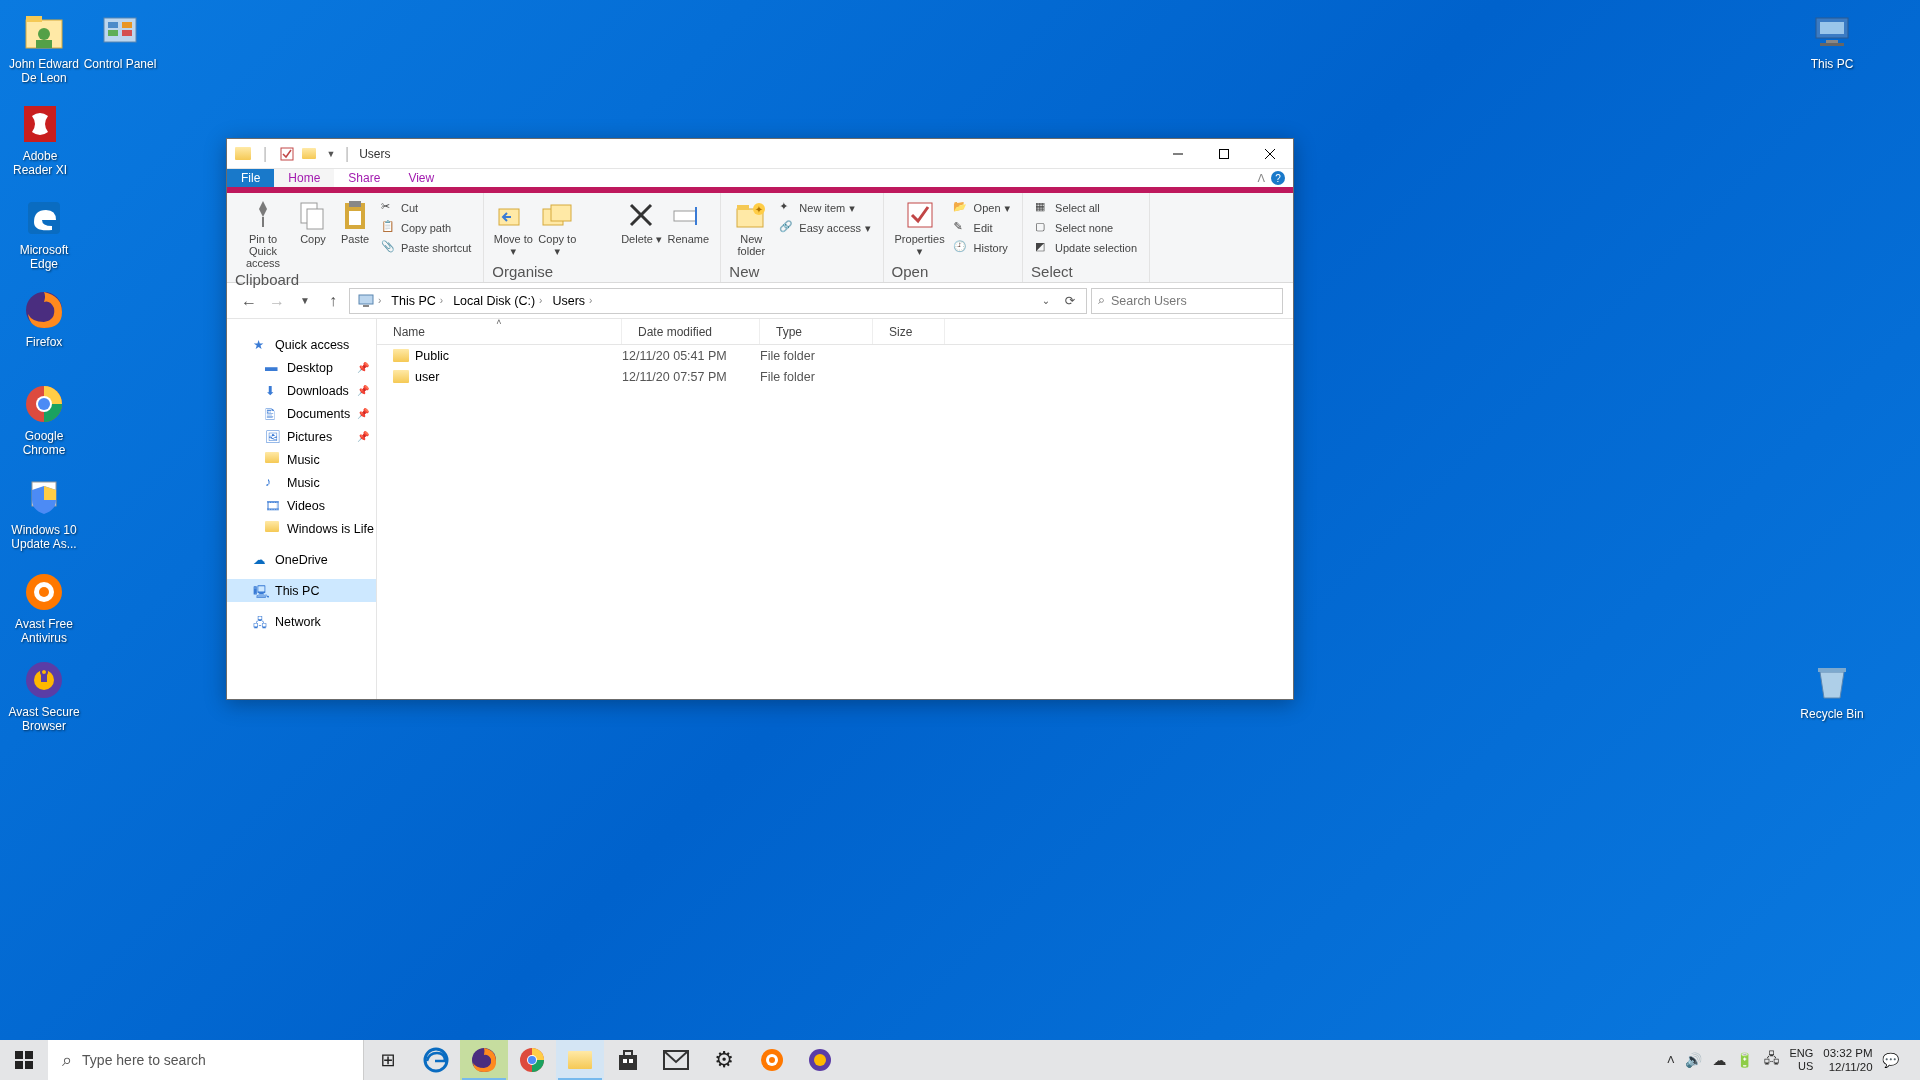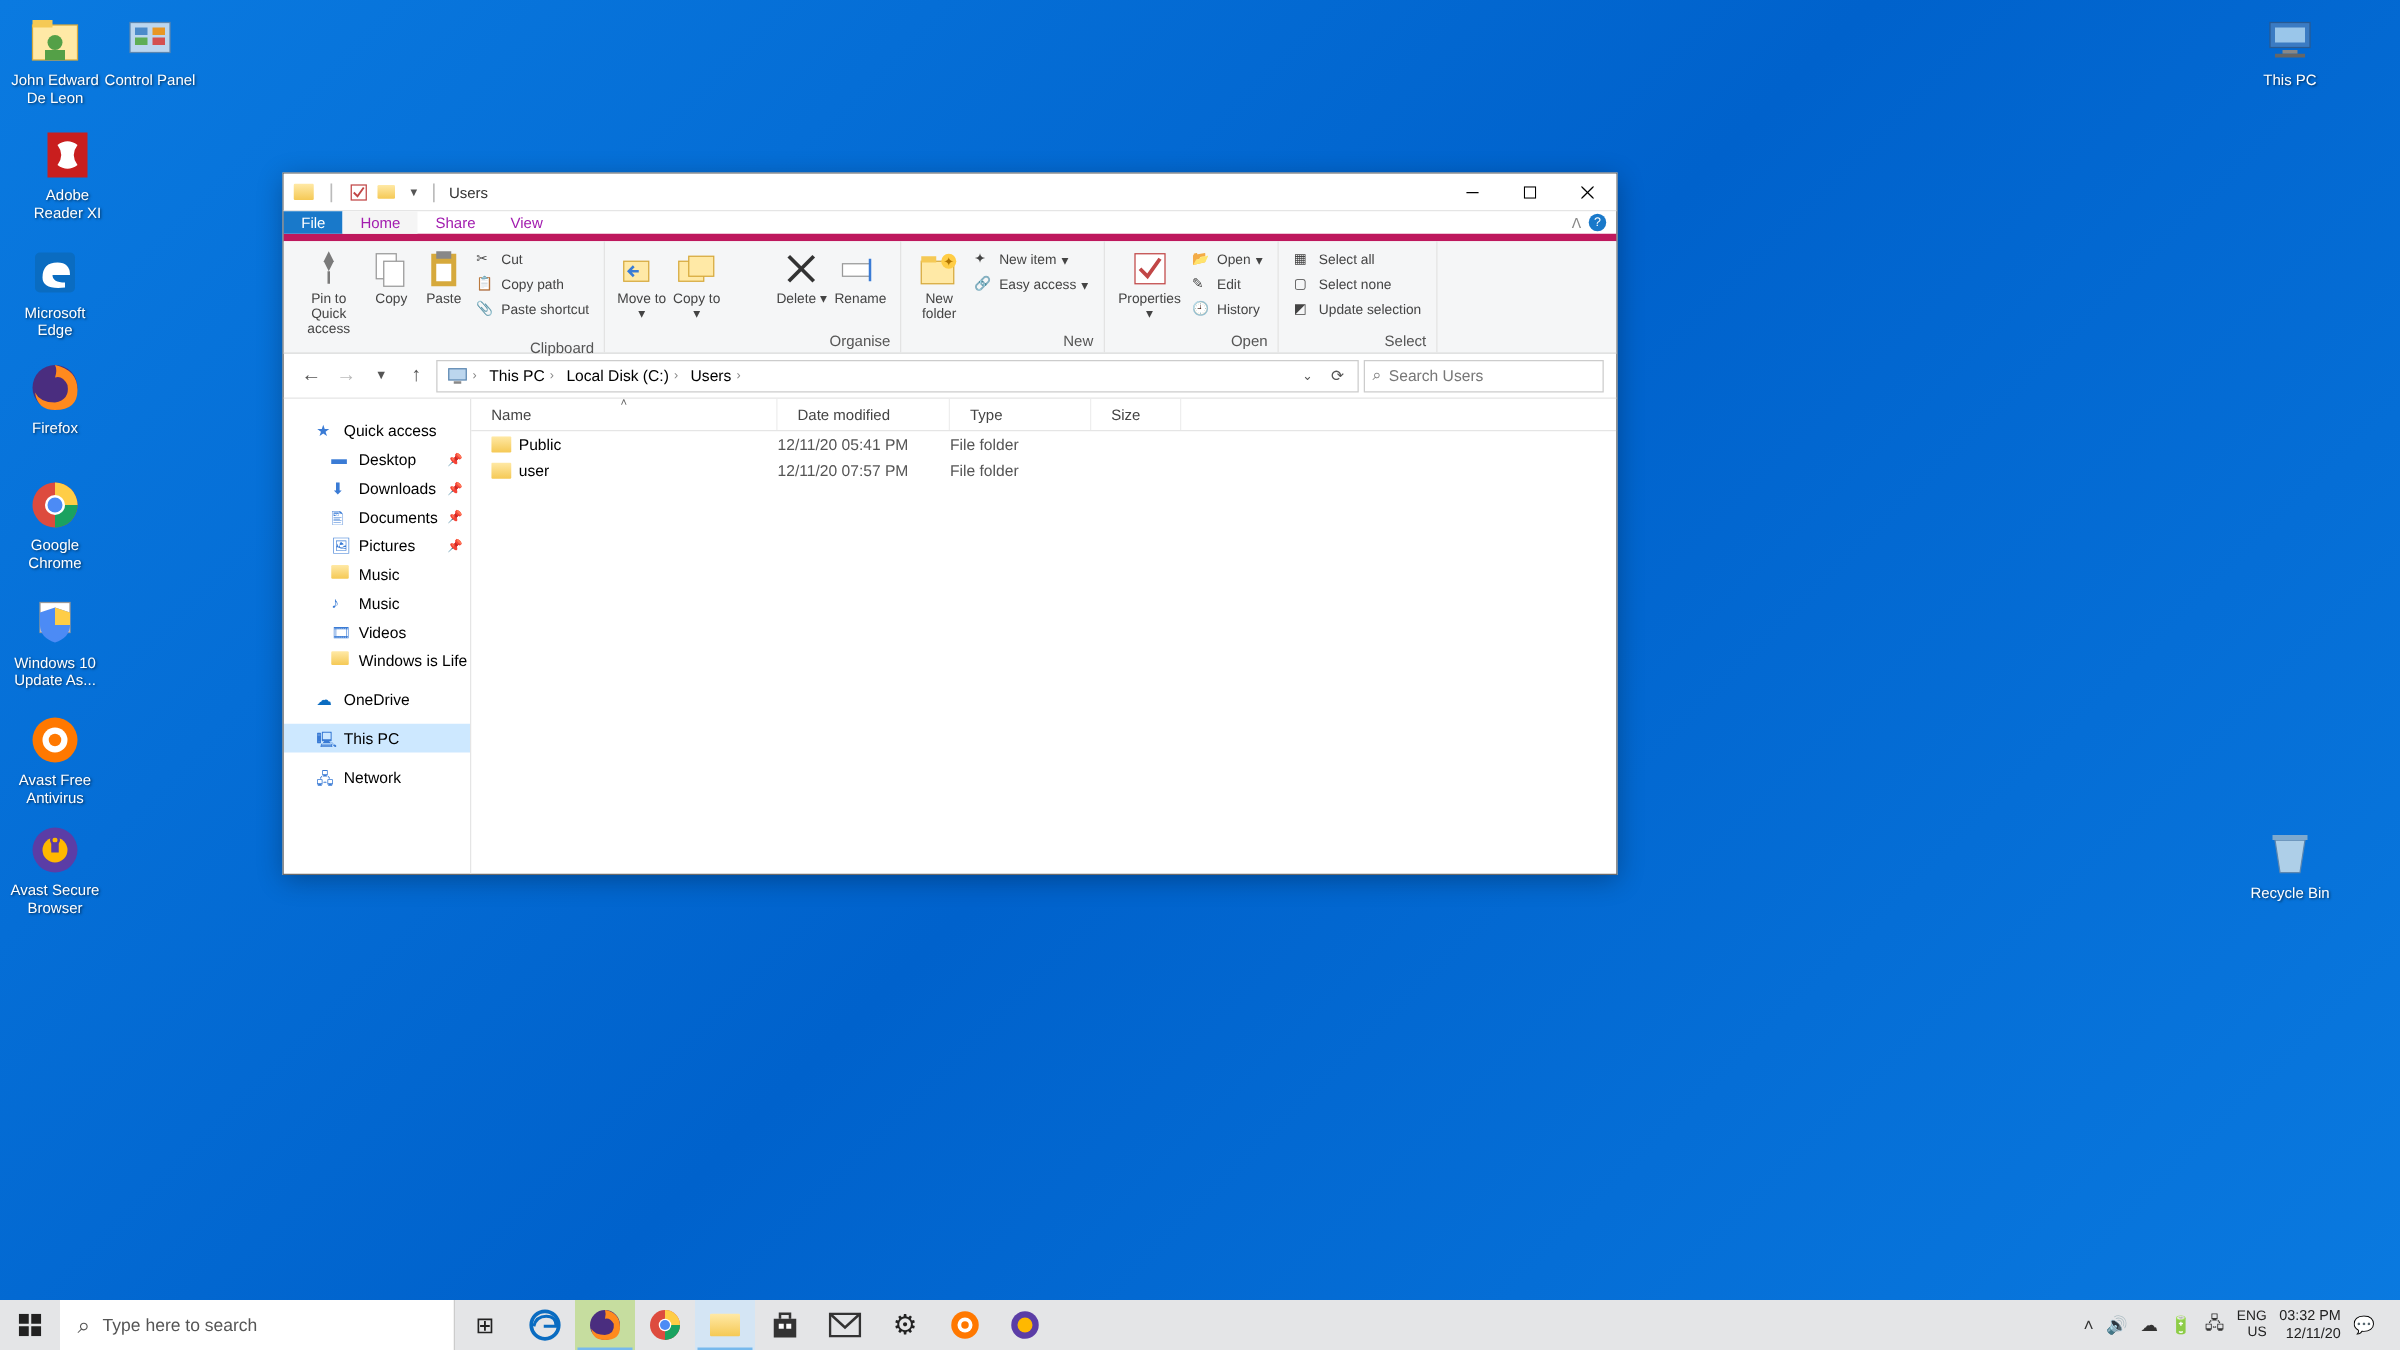--- a/index.html
+++ b/index.html
@@ -20,21 +20,21 @@
 
 .menutabs { height: 24px; display: flex; align-items: stretch; border-bottom: 6px solid #be185d; font-size: 12px; }
 .menutabs .tab { padding: 0 14px; display: flex; align-items: center; cursor: pointer; color: #a21caf; }
 .menutabs .tab.file { background: #1979ca; color: #fff; }
 .menutabs .tab.active { background: #f5f5f5; }
 .menutabs .help { margin-left: auto; display: flex; align-items: center; padding-right: 8px; gap: 6px; }
 
 .ribbon { height: 90px; background: #f5f6f7; border-bottom: 1px solid #dadada; display: flex; font-size: 11px; color: #444; }
 .rgroup { padding: 4px 8px 2px; display: flex; flex-direction: column; border-right: 1px solid #e3e3e3; }
 .rgroup .body { flex: 1; display: flex; align-items: flex-start; gap: 2px; }
-.rgroup .glabel { text-align: right; font-size: 12px; color: #555; padding-top: 2px; }
+.rgroup .glabel { text-align: left; font-size: 15px; color: #555; padding-top: 2px; }
 .rbtn-big { width: 56px; text-align: center; cursor: pointer; padding-top: 2px; }
 .rbtn-big .ricon { width: 32px; height: 32px; margin: 0 auto 2px; }
 .rbtn-big .rlbl { line-height: 12px; }
 .rcol { display: flex; flex-direction: column; gap: 2px; padding-top: 2px; }
 .rbtn-sm { display: flex; align-items: center; gap: 4px; cursor: pointer; padding: 1px 4px; white-space: nowrap; font-size: 11px; }
 .rbtn-sm .sicon { width: 16px; height: 16px; }
 
 .navrow { height: 36px; display: flex; align-items: center; padding: 0 10px; gap: 4px; border-bottom: 1px solid #e5e5e5; }
 .navbtn { width: 24px; height: 24px; display: flex; align-items: center; justify-content: center; cursor: pointer; color: #555; }
 .addrbar { flex: 1; height: 26px; border: 1px solid #ccc; display: flex; align-items: center; padding: 0 4px; font-size: 12.5px; gap: 2px; }
@@ -102,21 +102,21 @@
       <svg viewBox="0 0 44 44">
         <rect x="6" y="8" width="32" height="24" fill="#bcd6ee" stroke="#5b86b0"></rect>
         <rect x="10" y="12" width="10" height="6" fill="#4c8bc9"></rect>
         <rect x="24" y="12" width="10" height="6" fill="#e89624"></rect>
         <rect x="10" y="20" width="10" height="6" fill="#5fae55"></rect>
         <rect x="24" y="20" width="10" height="6" fill="#d45050"></rect>
       </svg>
     </div>
   <div class="lbl">Control Panel</div>
 </div>
-<div class="desktop-icon" style="left:16px; top:102px;">
+<div class="desktop-icon" style="left:2px; top:102px;">
   <div class="ic">
       <svg viewBox="0 0 44 44">
         <rect x="6" y="4" width="32" height="36" fill="#c91e1e"></rect>
         <path d="M14 14 Q22 8 30 14 Q24 22 30 30 Q22 36 14 30 Q20 22 14 14" fill="#fff"></path>
       </svg>
     </div>
   <div class="lbl">Adobe Reader XI</div>
 </div>
 <div class="desktop-icon" style="left:6px; top:196px;">
   <div class="ic">

